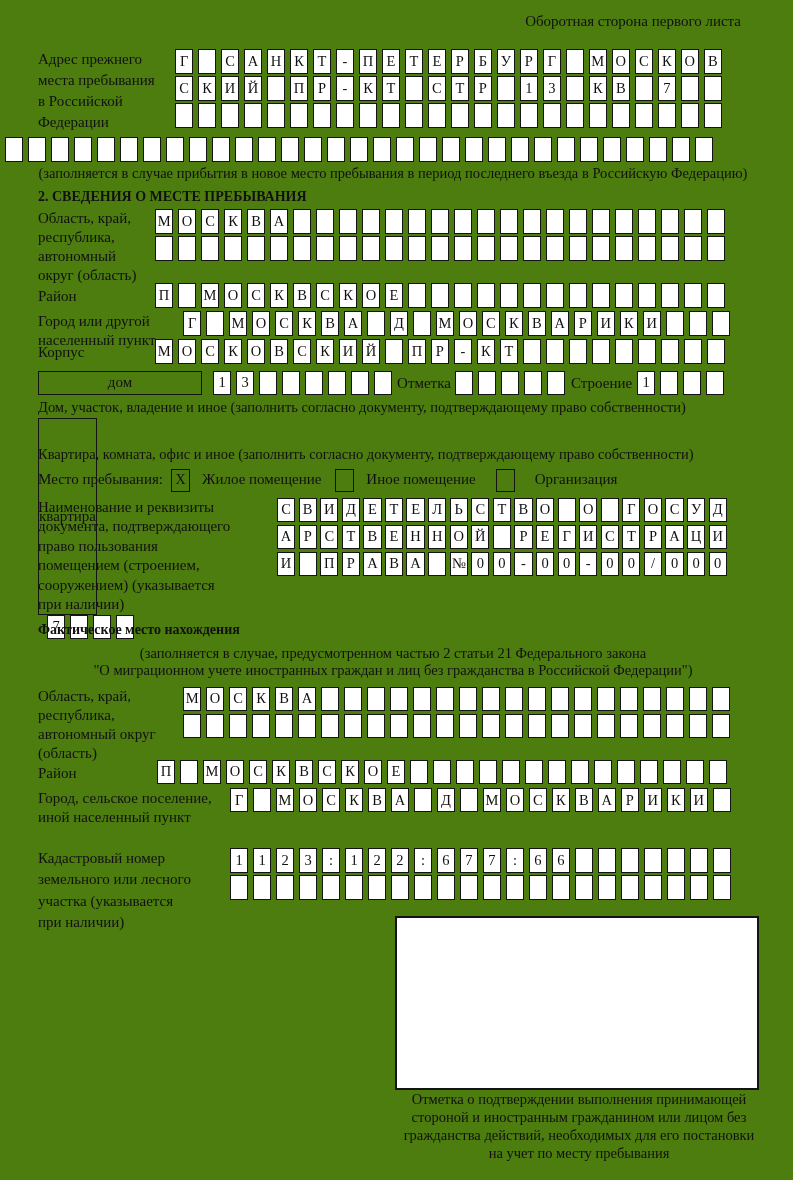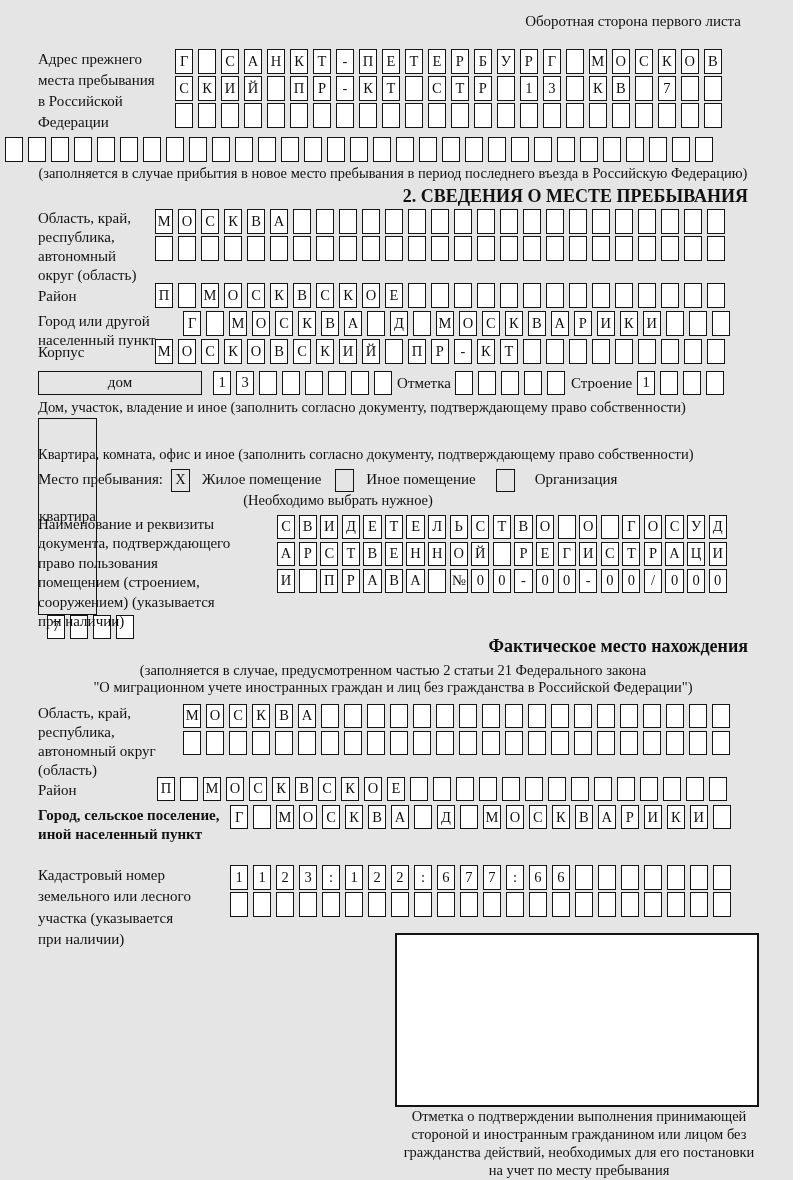--- a/index.html
+++ b/index.html
@@ -1,19 +1,19 @@
 <!DOCTYPE html>
 <html><head>
 <meta charset="utf-8">
 <style>
   html,body{margin:0;padding:0;background:#fff;}
   .page{
     position:relative;
     width:793px;height:1180px;
-    background:#e5e5e5;color:#111;
+    background:#4d7c0f;color:#111;
     font-family:"Liberation Serif","DejaVu Serif",serif;
     font-size:15px;
     overflow:hidden;
     box-sizing:border-box;
     padding:0 0 0 38px;
   }
   .corner-note{margin:12px 52px 0 0;text-align:right;font-size:15px;line-height:19px;}
   .row{display:flex;align-items:flex-start;height:28.2px;}
   .row-label{line-height:26px;white-space:pre-line;}
   .row-label.two{line-height:19px;padding-top:1px;}
@@ -23,21 +23,21 @@
     flex:0 0 16.2px;width:16.2px;height:22.6px;
     border:1.6px solid #141414;
     display:flex;align-items:center;justify-content:center;
     font-size:14.5px;background:#fff;
   }
   .group{display:flex;align-items:flex-start;}
   .group-label{line-height:19px;white-space:pre-line;}
   .group-rows{display:flex;flex-direction:column;gap:2.4px;}
   .note{font-size:14.5px;line-height:17px;}
   .note.center{text-align:center;margin-right:45px;}
-  .sec-title{font-weight:bold;font-size:18px;line-height:19px;text-align:right;margin-right:45px;}
+  .sec-title{font-weight:bold;font-size:14px;line-height:19px;text-align:left;margin-right:45px;}
   .field-box{
     height:22.6px;border:1.6px solid #141414;
     display:flex;align-items:center;justify-content:center;
     font-size:15px;
   }
   .checkbox{
     width:17px;height:21px;border:1.6px solid #141414;
     display:inline-flex;align-items:center;justify-content:center;
     font-size:14px;flex:0 0 17px;
   }
@@ -375,21 +375,20 @@
 
   <div class="row" style="margin-top:4px;height:25px;align-items:flex-end;">
     <div class="inline-lbl">Место пребывания:</div>
     <span class="checkbox" style="margin-left:8px;">X</span>
     <div class="inline-lbl" style="margin-left:12px;">Жилое помещение</div>
     <span class="checkbox" style="margin-left:14px;"></span>
     <div class="inline-lbl" style="margin-left:12px;">Иное помещение</div>
     <span class="checkbox" style="margin-left:20px;"></span>
     <div class="inline-lbl" style="margin-left:20px;">Организация</div>
   </div>
-  <div class="note" style="width:600px;text-align:center;">(Необходимо выбрать нужное)</div>
 
   <div class="group" style="margin-top:6px;height:100px;">
     <div class="group-label" style="flex:0 0 239px;line-height:19.5px;">Наименование и реквизиты
 документа, подтверждающего
 право пользования
 помещением (строением,
 сооружением) (указывается
 при наличии)</div>
     <div class="group-rows">
       <div class="cells tight">
@@ -554,21 +553,21 @@
         <span class="cell"></span>
         <span class="cell"></span>
         <span class="cell"></span>
         <span class="cell"></span>
         <span class="cell"></span>
         <span class="cell"></span>
       </div>
   </div>
 
   <div class="row">
-    <div class="row-label two" style="flex:0 0 192px;font-weight:bold;">Город, сельское поселение,
+    <div class="row-label two" style="flex:0 0 192px;">Город, сельское поселение,
 иной населенный пункт</div>
     <div class="cells">
         <span class="cell">Г</span>
         <span class="cell"></span>
         <span class="cell">М</span>
         <span class="cell">О</span>
         <span class="cell">С</span>
         <span class="cell">К</span>
         <span class="cell">В</span>
         <span class="cell">А</span>

